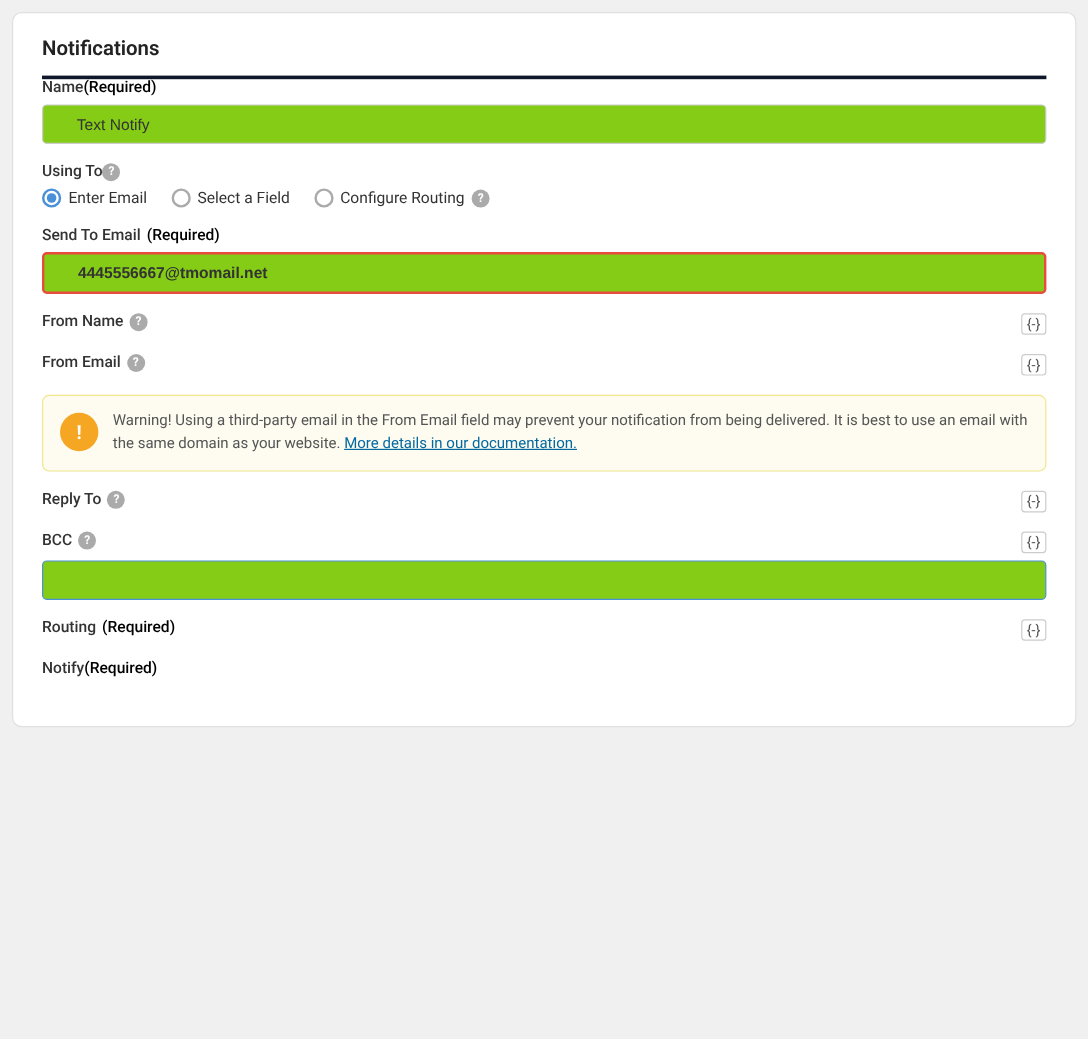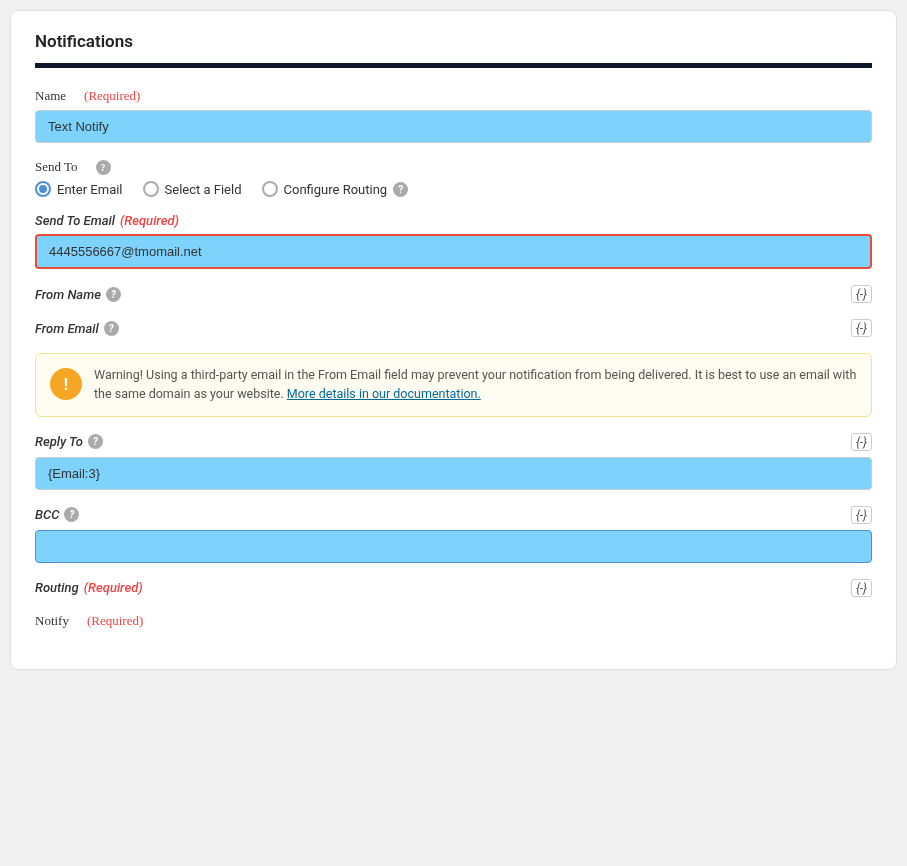--- a/index.html
+++ b/index.html
@@ -23,42 +23,40 @@
       border: 1px solid #e0e0e0;
       border-radius: 8px;
       width: 887px;
       padding: 20px 24px 24px 24px;
     }
 
     .card-title {
       font-size: 17px;
       font-weight: 600;
       color: #222;
-      margin-bottom: 20px;
       padding-bottom: 12px;
-      border-bottom: 5px solid #0f172a;
+      border-bottom: 3px solid #0f172a;
     }
 
     .form-group {
       margin-bottom: 16px;
     }
 
     .form-label {
       font-size: 13px;
       font-weight: 500;
       color: #333;
       margin-bottom: 6px;
       display: flex;
       align-items: center;
-      gap: 18px;
-      font-family: Liberation Serif, serif;
+      gap: 0;
     }
 
     .label-required {
-      color: #ef4444;
+      color: #000000;
       font-weight: 500;
     }
 
     .help-icon {
       display: inline-flex;
       align-items: center;
       justify-content: center;
       width: 15px;
       height: 15px;
       border-radius: 50%;
@@ -66,41 +64,41 @@
       color: #fff;
       font-size: 10px;
       font-weight: bold;
       cursor: pointer;
     }
 
     .form-input {
       width: 100%;
       border: 1px solid #ccc;
       border-radius: 4px;
-      padding: 8px 12px;
+      padding: 8px 28px;
       font-size: 13px;
       color: #333;
       outline: none;
-      background: #7dd3fc;
+      background: #84cc16;
     }
 
     .form-input-highlight {
       border: 2px solid #e74c3c;
+      font-weight: bold;
     }
 
     .form-input-blue-focus {
       border: 1px solid #4a90d9;
     }
 
     .label-row {
       display: flex;
-      align-items: center;
+      align-items: flex-start;
       justify-content: space-between;
       margin-bottom: 6px;
-      font-style: italic;
     }
 
     .label-left {
       display: flex;
       align-items: center;
       gap: 5px;
       font-size: 13px;
       font-weight: 500;
       color: #333;
     }
@@ -209,21 +207,21 @@
   <div class="form-group">
     <div class="form-label">
       <span>Name</span>
       <span class="label-required">(Required)</span>
     </div>
     <input class="form-input" type="text" value="Text Notify" style="">
   </div>
 
   <div class="form-group">
     <div class="form-label">
-      <span>Send To</span>
+      <span>Using To</span>
       <span class="help-icon">?</span>
     </div>
     <div class="radio-group">
       <label class="radio-option">
         <div class="radio-input checked"></div>
         <span>Enter Email</span>
       </label>
       <label class="radio-option">
         <div class="radio-input"></div>
         <span>Select a Field</span>
@@ -277,21 +275,20 @@
   </div>
 
   <div class="form-group">
     <div class="label-row">
       <div class="label-left">
         <span>Reply To</span>
         <span class="help-icon">?</span>
       </div>
       <span class="merge-icon">{-}</span>
     </div>
-    <input class="form-input" type="text" value="{Email:3}" style="">
   </div>
 
   <div class="form-group">
     <div class="label-row">
       <div class="label-left">
         <span>BCC</span>
         <span class="help-icon">?</span>
       </div>
       <span class="merge-icon">{-}</span>
     </div>

